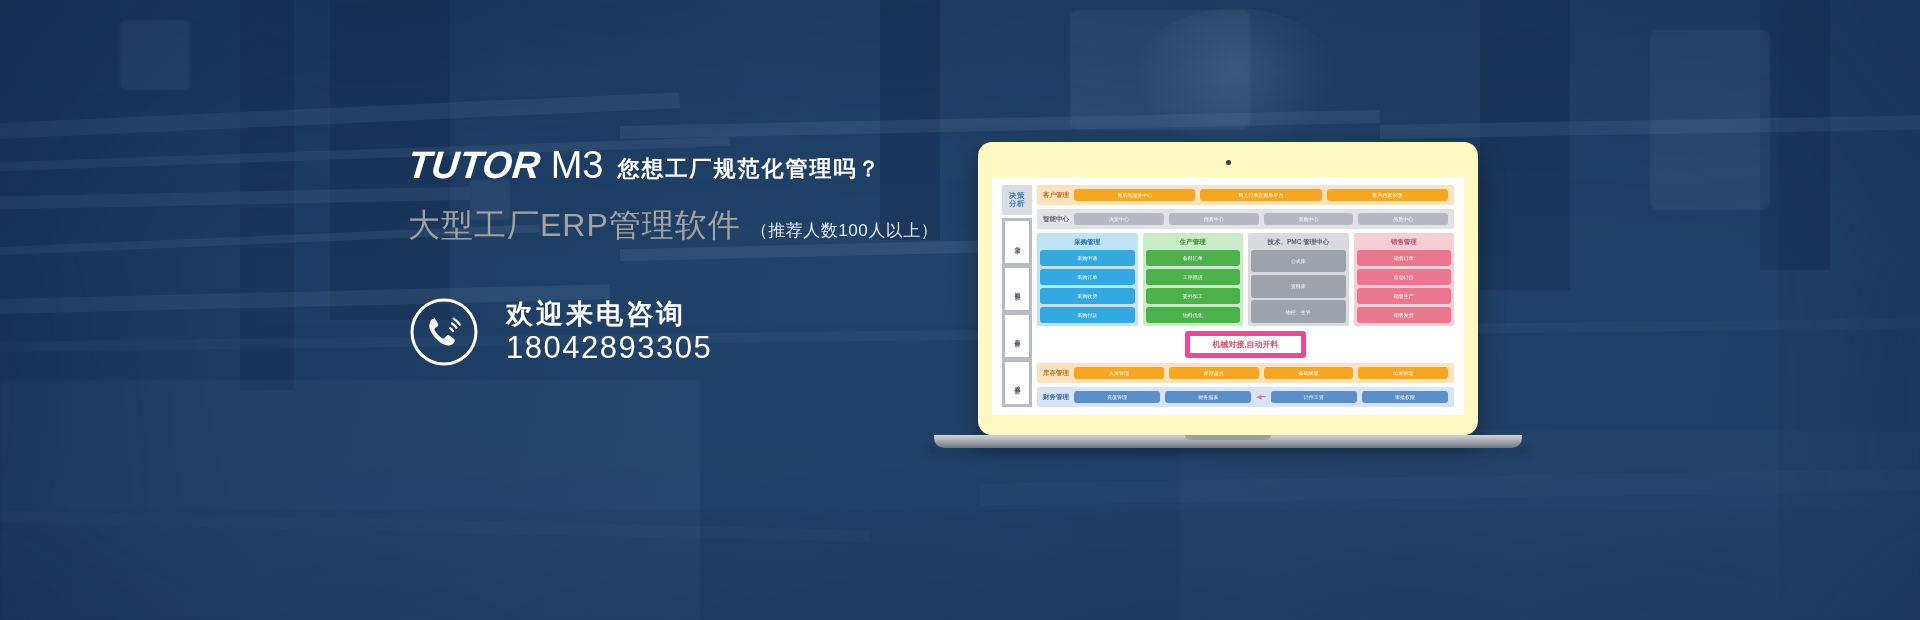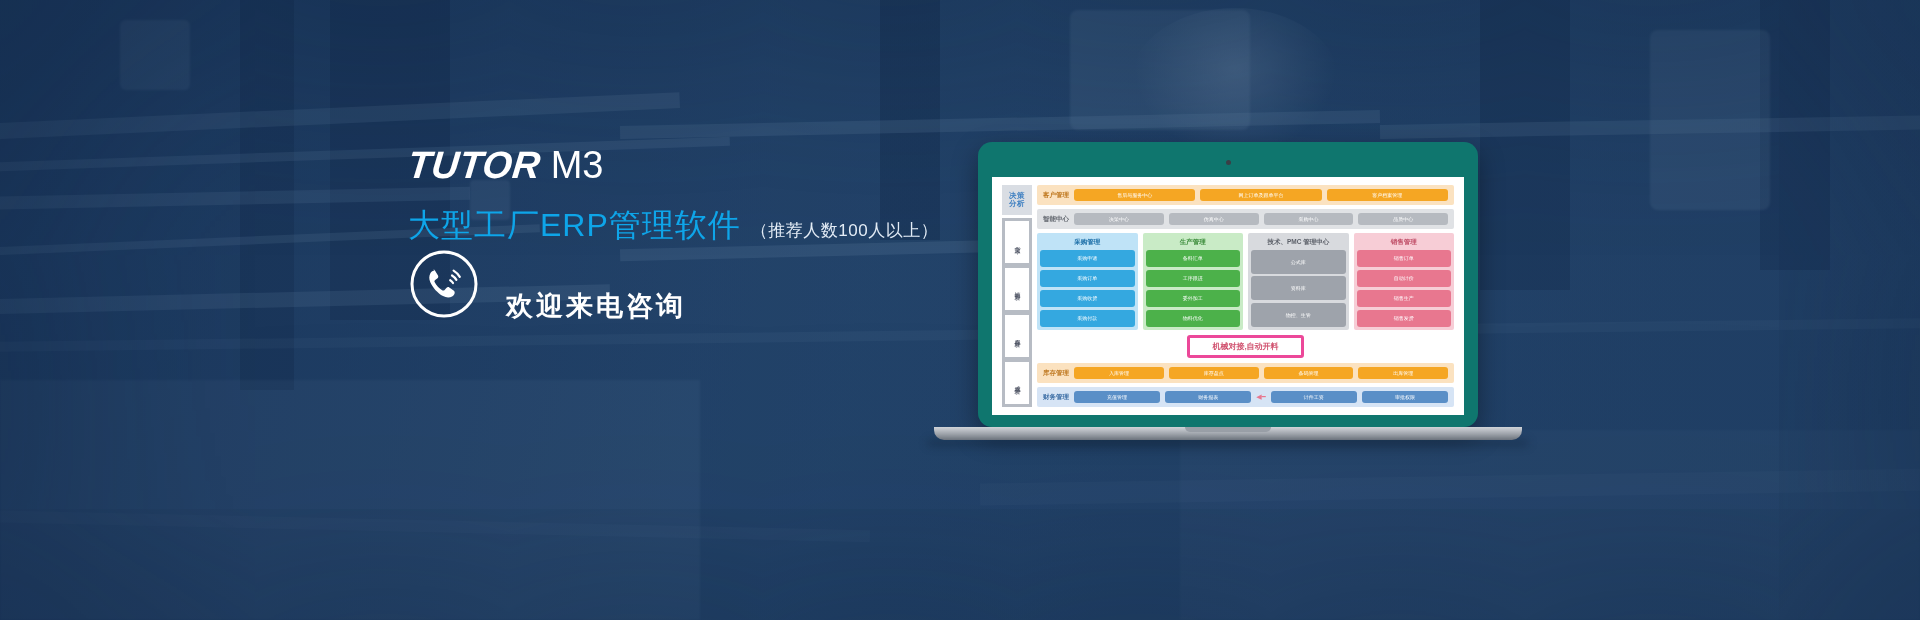--- a/index.html
+++ b/index.html
@@ -67,42 +67,42 @@
     letter-spacing: 2px; padding-bottom: 3px;
   }
 
   .headline {
     margin-top: 18px;
     font-size: 48px; font-weight: 700; color: #ffffff;
     letter-spacing: 3px; line-height: 1.12; white-space: nowrap;
   }
 
   .subline { margin-top: 20px; display: flex; align-items: baseline; gap: 10px; white-space: nowrap; }
-  .subline-main { font-size: 32px; color: #0ea5e9; font-weight: 400; letter-spacing: 1px; }
+  .subline-main { font-size: 32px; color: #a3a3a3; font-weight: 400; letter-spacing: 1px; }
   .subline-note { font-size: 17px; color: #e3ecf6; letter-spacing: .5px; }
 
   
-  .cta-row { display: flex; align-items: flex-end; gap: 26px; }
+  .cta-row { margin-top: 48px; display: flex; align-items: center; gap: 26px; }
   .phone-icon { width: 72px; height: 72px; flex: 0 0 72px; }
   .phone-block { line-height: 1.05; }
   .welcome { font-size: 27px; font-weight: 700; color:#ffffff; letter-spacing: 3px; }
   .phone-num { font-size: 31px; font-weight: 400; color:#ffffff; letter-spacing: 1.5px; margin-top: 4px; }
   .detail-btn {
     margin-left: 22px;
     background: #f7f9fb; color: #2a2a2a;
     font-size: 19px; letter-spacing: 2px;
     padding: 13px 28px; border-radius: 6px; border: none;
     font-family: inherit; cursor: pointer; white-space: nowrap;
     box-shadow: 0 1px 3px rgba(0,0,0,.18);
   }
 
   
   .laptop { position: absolute; left: 978px; top: 142px; width: 500px; }
   .lid {
-    background: #0f766e; border-radius: 14px; padding: 18px 14px 12px 14px;
+    background: #fef9c3; border-radius: 14px; padding: 18px 14px 20px 14px;
     box-shadow: 0 10px 26px rgba(0,0,0,.38);
   }
   .camera { width: 5px; height: 5px; border-radius: 50%; background: #3a3f46; margin: 0 auto 12px auto; }
   .screen { background: #ffffff; height: 238px; overflow: hidden; padding: 8px 10px; }
   .base {
     position: relative; height: 13px; margin: 0 -44px;
     background: linear-gradient(#cfd3d8 0%, #a9aeb5 45%, #7e848c 100%);
     border-radius: 0 0 10px 10px;
   }
   .base::after {
@@ -147,21 +147,21 @@
   .card-title { text-align:center; font-weight:700; font-size:6.5px; line-height:1.25; padding: 2px 0 1px; }
   .card .chip { flex: 1; display:flex; align-items:center; justify-content:center; }
 
   .card.purchase { background:#bfe3f7; }  .card.purchase .card-title{color:#1c6fa8;} .card.purchase .chip{background:#34a8e0;}
   .card.produce  { background:#c9ebc6; }  .card.produce  .card-title{color:#3b8c3a;} .card.produce  .chip{background:#4cb14a;}
   .card.tech     { background:#d8dade; }  .card.tech     .card-title{color:#5c6069;} .card.tech     .chip{background:#9ea3ab;}
   .card.sales    { background:#f7cdd6; }  .card.sales    .card-title{color:#c04f68;} .card.sales    .chip{background:#e8778f;}
 
   .machine-row { display:flex; justify-content:center; padding: 1px 0; }
   .machine-box {
-    border: 3px solid #ec4899; color:#d0516e; background:#ffffff;
+    border: 5px solid #ec4899; color:#d0516e; background:#ffffff;
     font-size: 8px; font-weight: 700; padding: 3px 22px; border-radius: 3px; white-space: nowrap;
   }
 
   .band.stock { background: #fbe2c0; }
   .band.stock .band-title { color:#c07a22; }
   .band.stock .chip { background:#f5a623; }
 
   .band.finance { background: #d6e4f5; }
   .band.finance .band-title { color:#3c6ea5; }
   .band.finance .chip { background:#5a8fc7; }
@@ -199,20 +199,21 @@
       <div class="bar b11"></div>
   </div>
   <div class="tint"></div>
   <div class="vig"></div>
 
   <div class="copy">
 
     <div class="eyebrow">
       <span class="logo-tutor">TUTOR</span>
       <span class="logo-m3">M3</span>
+      <span class="eyebrow-text">您想工厂规范化管理吗？</span>
     </div>
 
 
     <div class="subline">
       <span class="subline-main">大型工厂ERP管理软件</span>
       <span class="subline-note">（推荐人数100人以上）</span>
     </div>
 
     <div class="cta-row">
 
@@ -221,20 +222,21 @@
           <circle cx="36" cy="36" r="32" fill="none" stroke="#ffffff" stroke-width="3"></circle>
           <path d="M26.5 22.5c-1.6 0-3.1 1-4 2.5-1.6 2.8-1.6 6.1-.2 9.2 2.5 5.6 7.3 10.8 12.7 13.9 3 1.7 6.4 2 9.1.4 1.6-.9 2.6-2.5 2.6-4.1 0-.6-.3-1.2-.8-1.6l-4.6-3.3c-.9-.6-2-.5-2.7.3l-2 2.2c-.5.6-1.4.8-2.1.4-3.4-1.9-6.2-4.8-7.9-8.3-.4-.8-.1-1.7.6-2.2l2.3-1.7c.8-.6 1-1.8.5-2.7l-2.9-4.8c-.4-.7-1.1-1.1-1.9-1.1z" fill="#ffffff"></path>
           <path d="M44 27.5a13 13 0 0 1 4.4 4.4" fill="none" stroke="#ffffff" stroke-width="2.2" stroke-linecap="round"></path>
           <path d="M42.2 32.2a8 8 0 0 1 2.8 2.8" fill="none" stroke="#ffffff" stroke-width="2.2" stroke-linecap="round"></path>
           <path d="M45.6 22.6a19 19 0 0 1 6.2 6.2" fill="none" stroke="#ffffff" stroke-width="2.2" stroke-linecap="round"></path>
         </svg>
       </span>
 
       <div class="phone-block">
         <div class="welcome">欢迎来电咨询</div>
+        <div class="phone-num">18042893305</div>
       </div>
 
     </div>
   </div>
 
   <div class="laptop">
     <div class="lid">
       <div class="camera"></div>
       <div class="screen">
 

